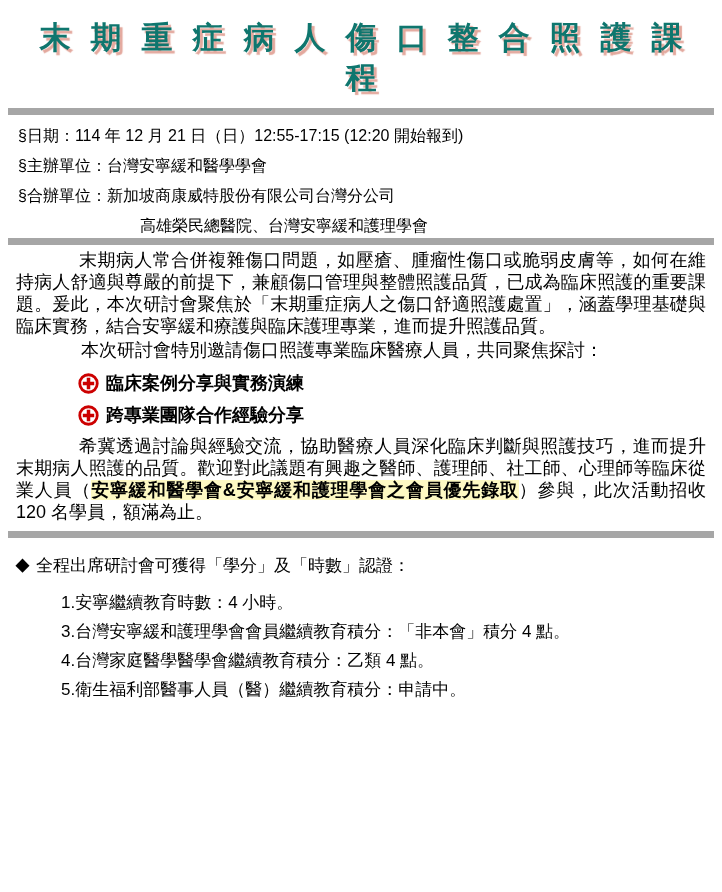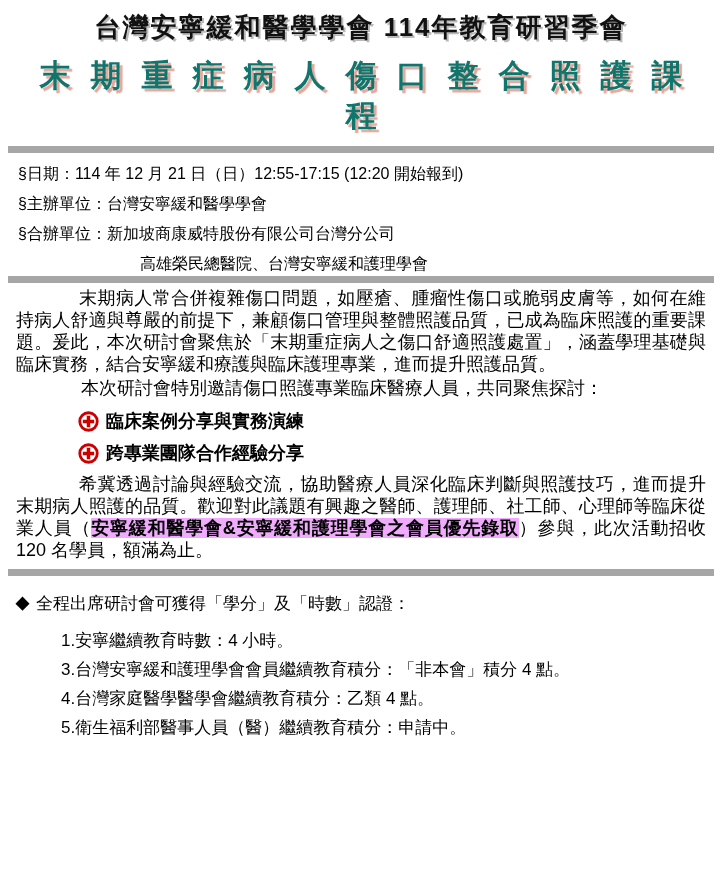--- a/index.html
+++ b/index.html
@@ -39,35 +39,34 @@
   .details .line.cont { padding-left:122px; margin-bottom:0; }
 
   
   .content { margin:0 8px; font-size:18px; line-height:22px; text-align:justify; }
   .para { margin:4px 0 0; text-indent:63px; }
   .lead { margin:2px; text-indent:63px; }
   .bullet-list { margin:6px 0 0 62px; }
   .bullet { display:flex; align-items:center; gap:7px; height:32px; font-weight:bold; }
   .bullet .icon { flex:0 0 auto; width:21px; height:21px; }
   .bullet .icon svg { display:block; width:21px; height:21px; }
-  .hl { background:#f0abfc; font-weight:bold; }
+  .hl { background:#fef9c3; font-weight:bold; }
 
   
   .credits { margin:0 6px 0 7px; font-size:17px; }
   .credits .heading { margin:15px 0 9px; line-height:26px; }
   .credits .heading .diamond { font-size:15px; margin-right:6px; color:#000; }
   .credit-items { margin:0; padding:0 0 0 46px; list-style:none; }
   .credit-items li { line-height:29px; height:29px; }
 </style>
 </head>
 <body>
 
 <div class="page">
 
-  <h1 class="main-title">台灣安寧緩和醫學學會 114年教育研習季會</h1>
   <h2 class="sub-title">末期重症病人傷口整合照護課程</h2>
 
   <div class="gray-bar bar-1"></div>
 
   <div class="details">
     <div class="line">§日期：114 年 12 月 21 日（日）12:55-17:15 (12:20 開始報到)</div>
     <div class="line">§主辦單位：台灣安寧緩和醫學學會</div>
     <div class="line">§合辦單位：新加坡商康威特股份有限公司台灣分公司</div>
     <div class="line cont">高雄榮民總醫院、台灣安寧緩和護理學會</div>
   </div>

